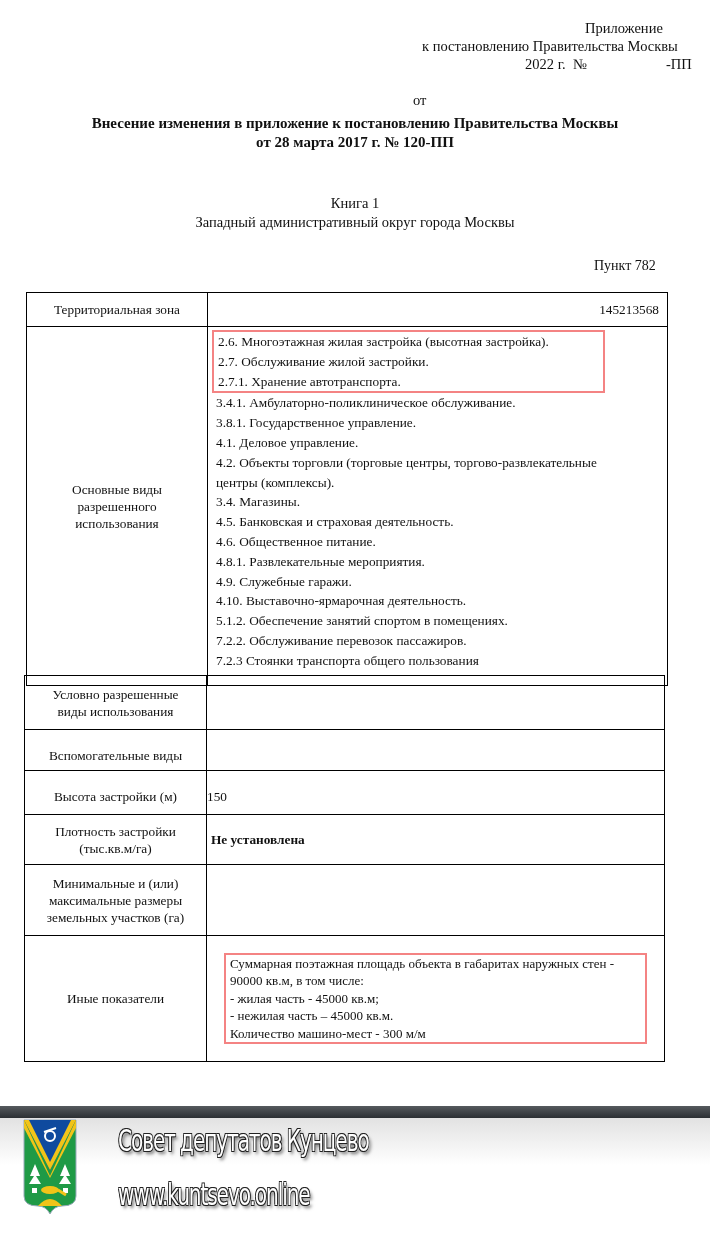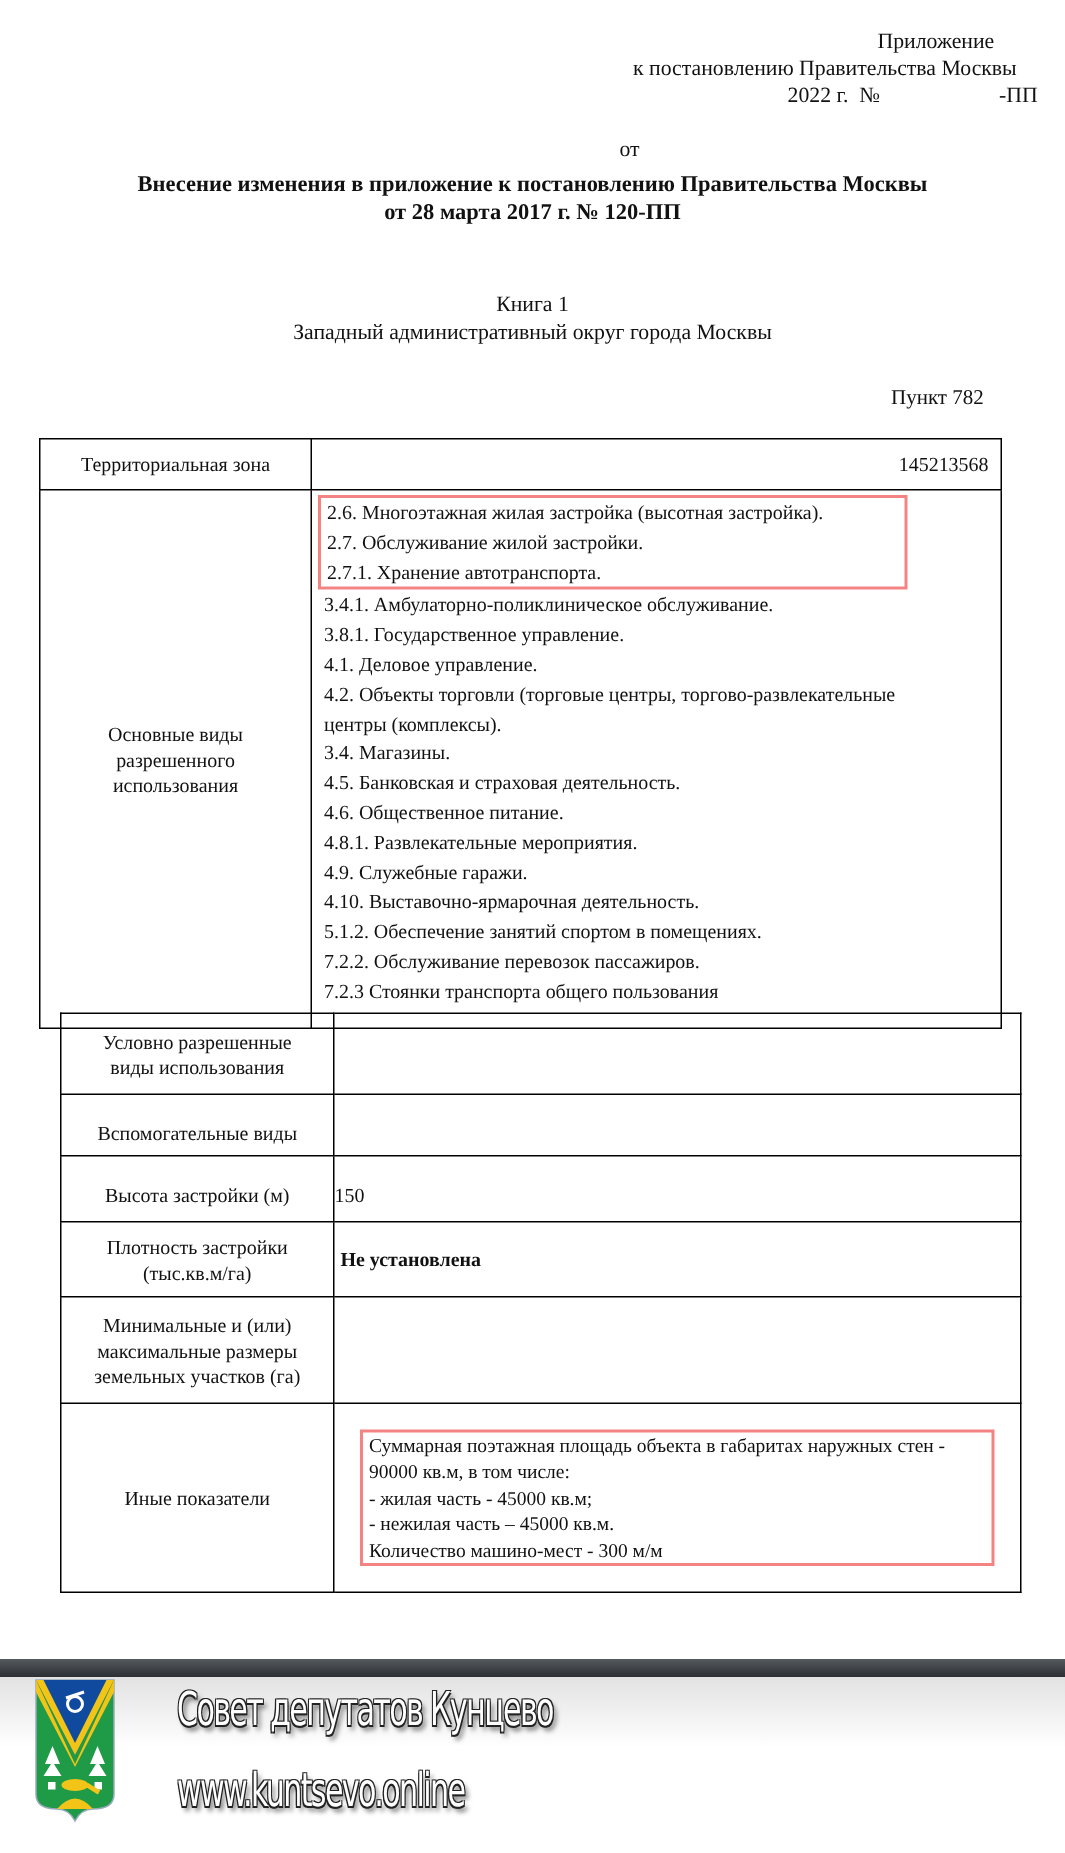--- a/index.html
+++ b/index.html
@@ -85,21 +85,21 @@
         <div class="use-item">4.10. Выставочно-ярмарочная деятельность.</div>
         <div class="use-item">5.1.2. Обеспечение занятий спортом в помещениях.</div>
         <div class="use-item">7.2.2. Обслуживание перевозок пассажиров.</div>
         <div class="use-item">7.2.3 Стоянки транспорта общего пользования</div>
       </div>
     </td>
   </tr>
 </tbody>
   </table>
 
-<table class="doc" style="left:40px;top:675px;width:640px;">
+<table class="doc" style="left:24px;top:675px;width:640px;">
   <colgroup>
       <col style="width:182px">
       <col style="width:458px">
     </colgroup>
   <tbody>
       <tr style="height:54px;">
     <td class="lbl">
       <div>Условно разрешенные</div>
       <div>виды использования</div>
     </td>

